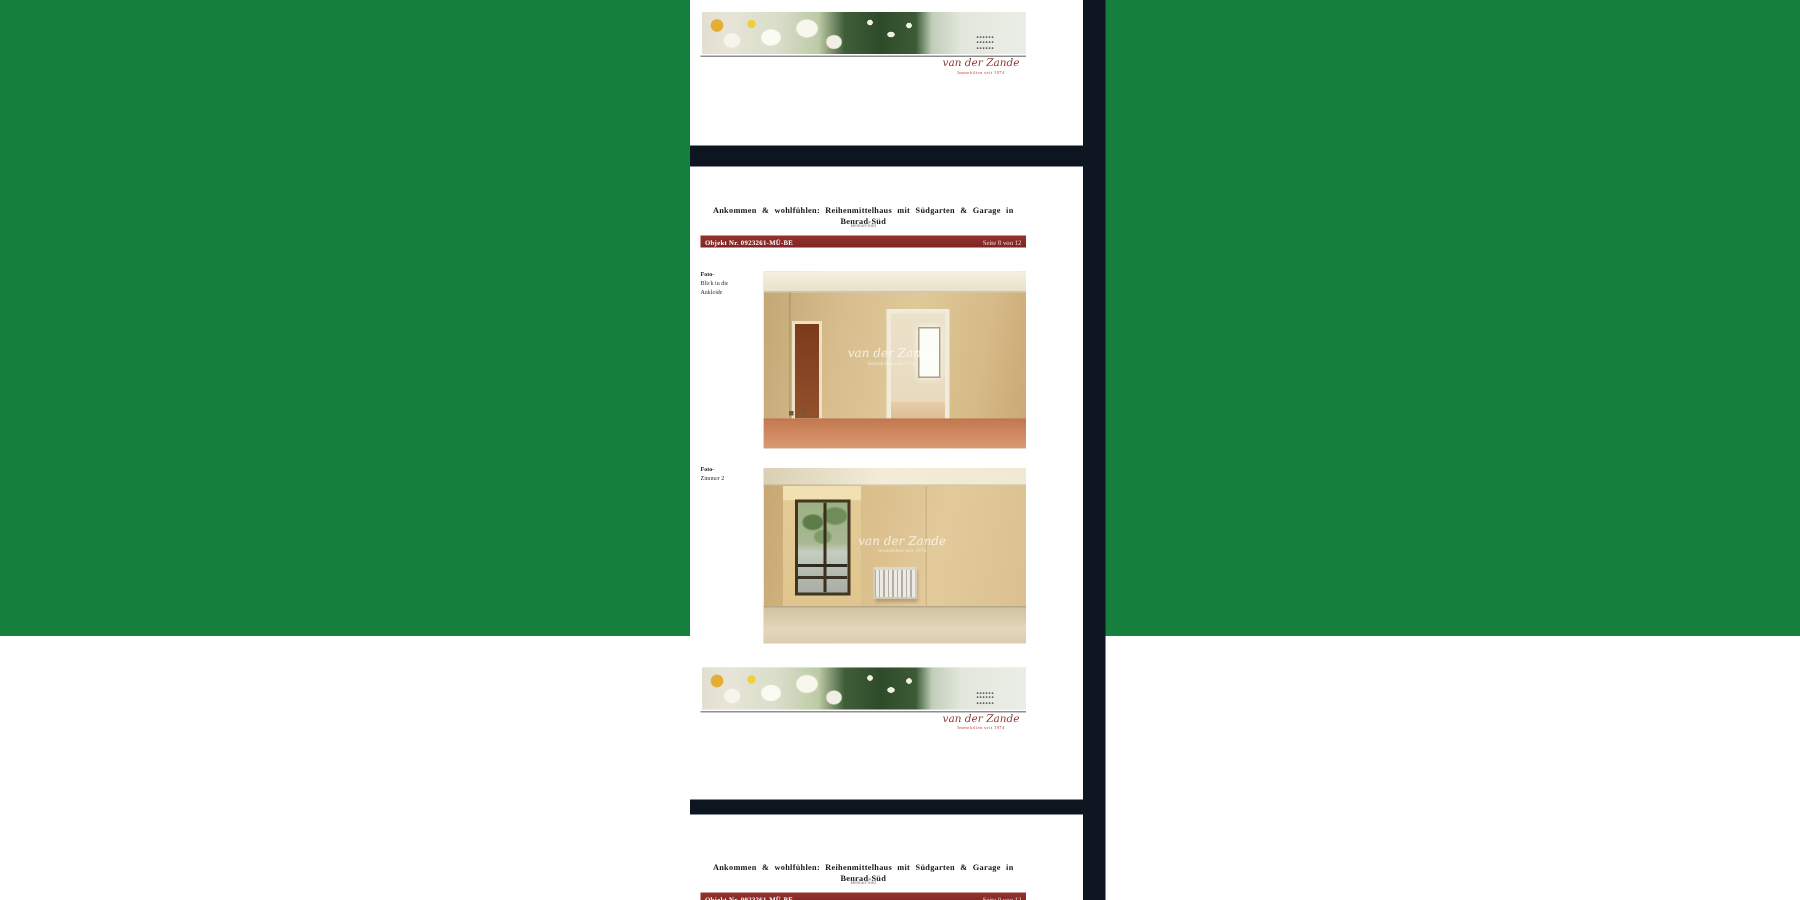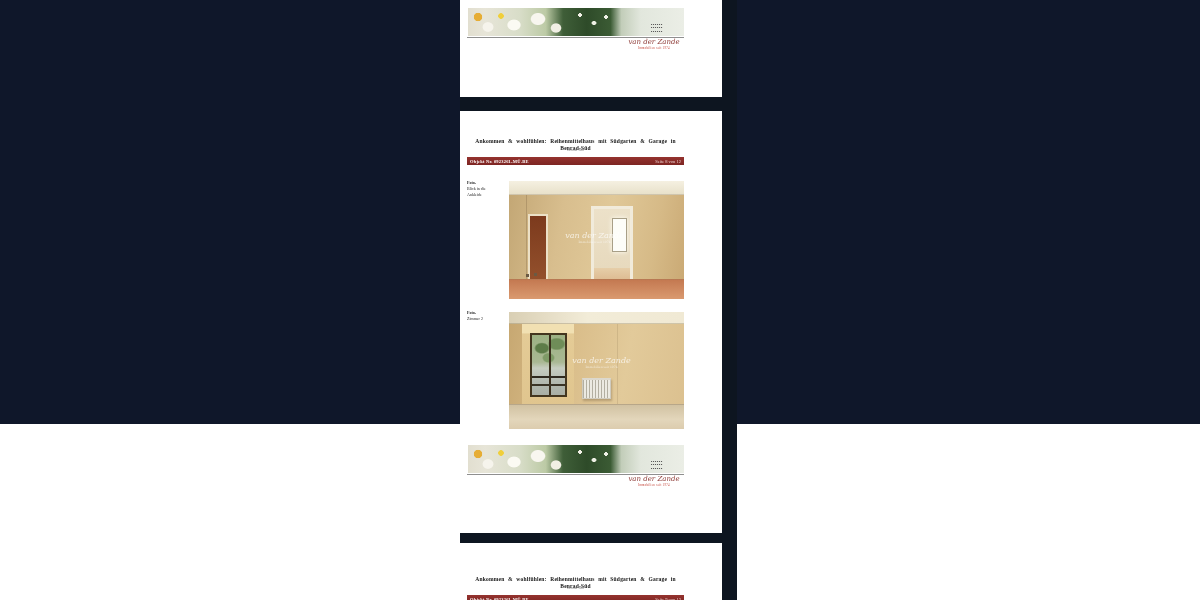--- a/index.html
+++ b/index.html
@@ -1,18 +1,18 @@
 <!DOCTYPE html>
 <html><head>
 <meta charset="utf-8">
 <style>
   * { margin:0; padding:0; box-sizing:border-box; }
   html,body { width:1200px; height:600px; background:#fff; overflow:hidden;
               font-family:"Liberation Serif", serif; }
-  .stage { position:relative; width:1200px; height:424px; background:#0f172a; }
+  .stage { position:relative; width:1200px; height:424px; background:#15803d; }
 
   
   .viewer { position:absolute; left:460px; top:0; width:277px; height:600px;
             background:#0d1520; overflow:hidden; }
   .page { position:absolute; left:0; width:262px; background:#ffffff; overflow:hidden; }
   .page-prev { top:0; height:97px; }
   .page-cur  { top:111px; height:422px; }
   .page-next { top:543px; height:57px; }
   .scroll-strip { position:absolute; right:0; top:0; width:15px; height:600px; }
 

